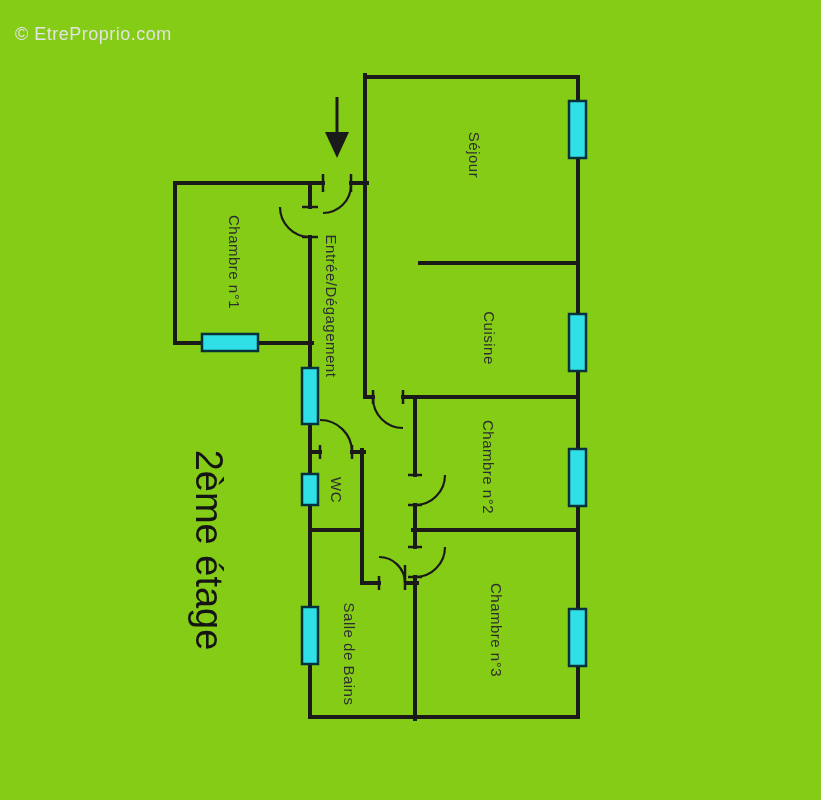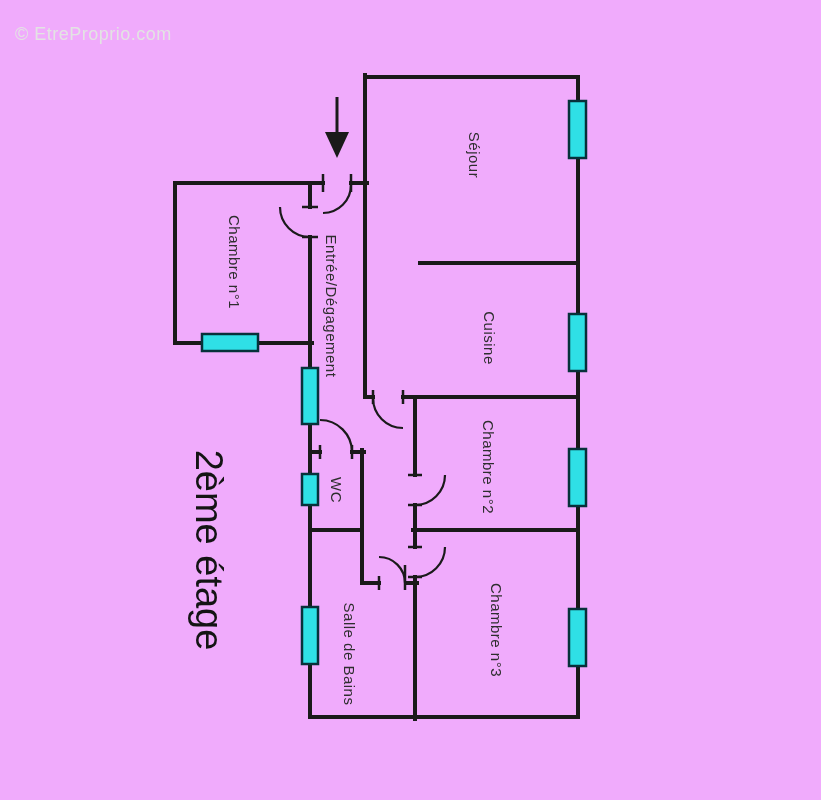--- a/index.html
+++ b/index.html
@@ -1,19 +1,19 @@
 <!DOCTYPE html>
 <html><head>
 <meta charset="utf-8">
 <style>
   html,body{margin:0;padding:0;background:#ffffff;}
   .stage{
     position:relative;
     width:821px;height:800px;
-    background:#f0abfc;
+    background:#84cc16;
     overflow:hidden;
     font-family:"Liberation Sans", sans-serif;
   }
   svg{display:block;}
   .wall{stroke:#1a1a1a;stroke-width:4;fill:none;stroke-linecap:square;}
   .jamb{stroke:#1a1a1a;stroke-width:2.5;fill:none;stroke-linecap:butt;}
   .arc{stroke:#1a1a1a;stroke-width:2.2;fill:none;}
   .win{fill:#2FE0E6;stroke:#07313a;stroke-width:2.5;}
   .room-label{
     font-family:"Liberation Sans", sans-serif;

